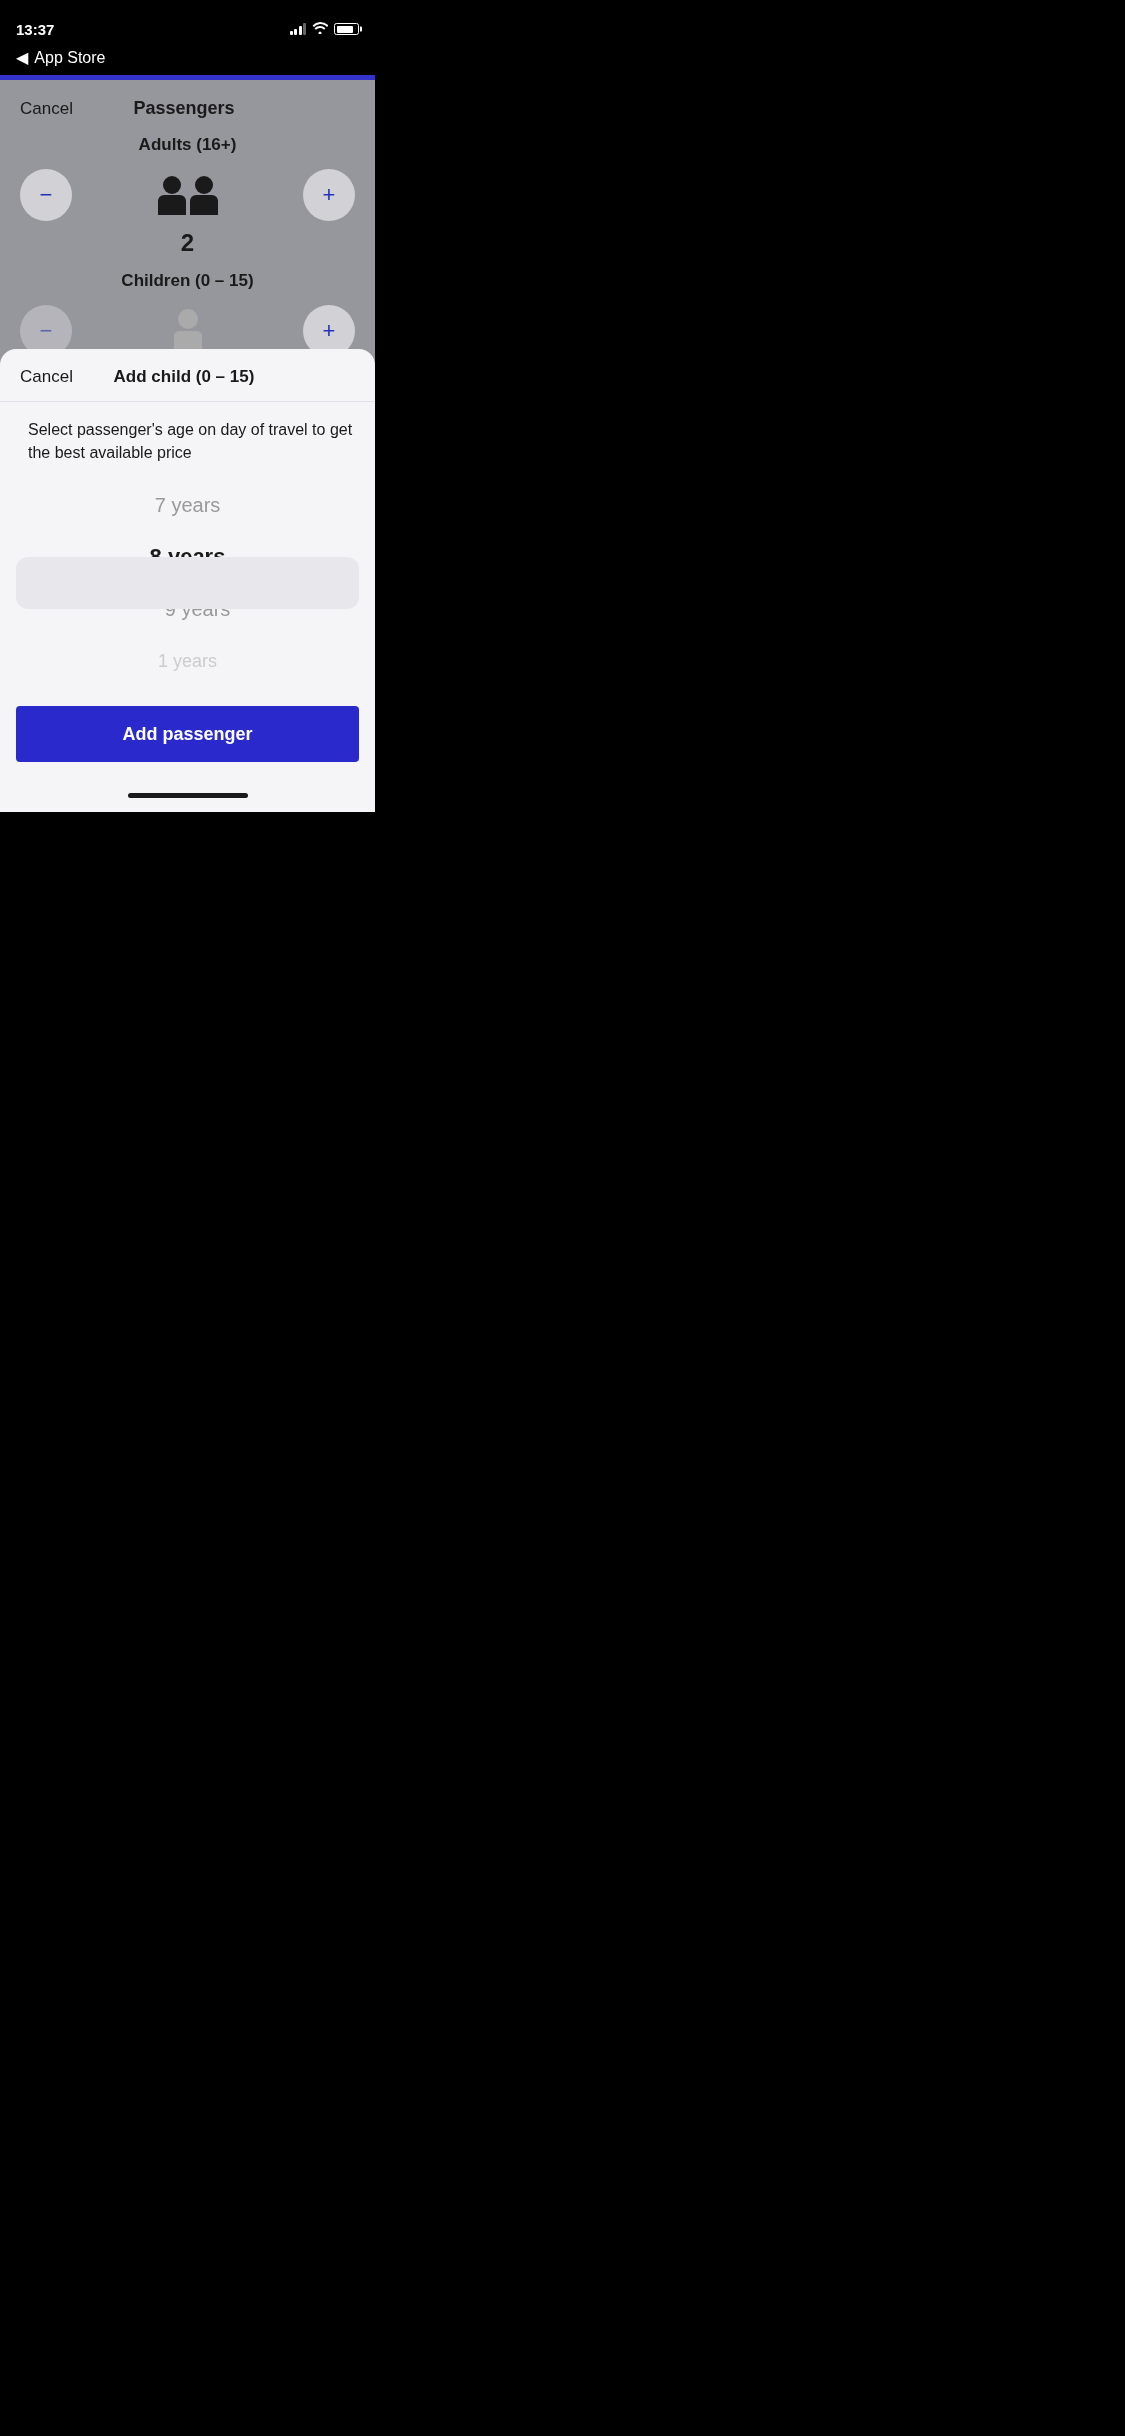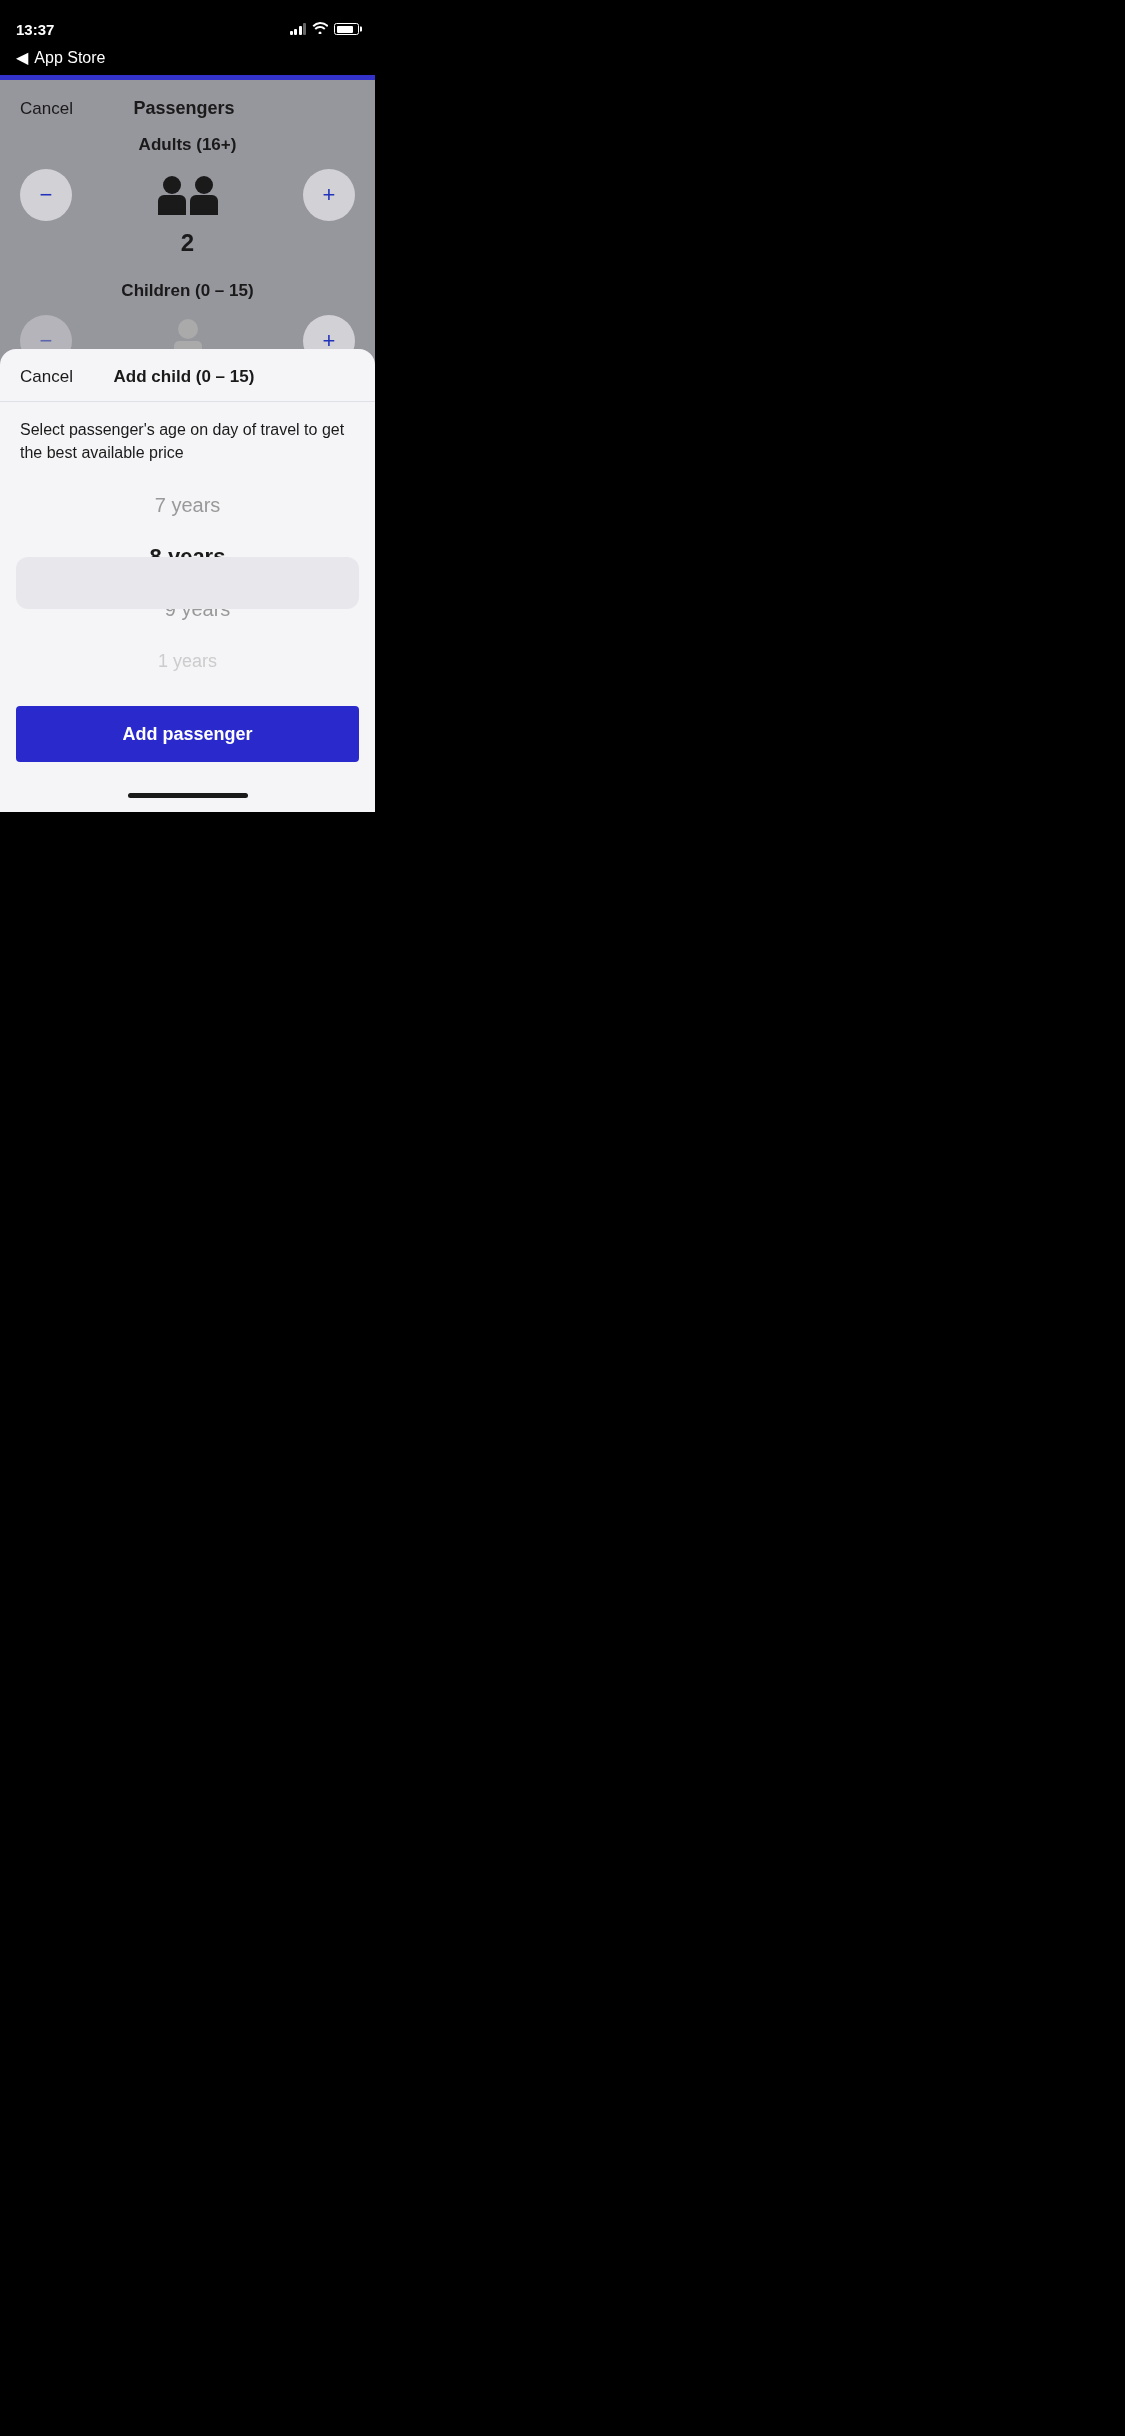--- a/index.html
+++ b/index.html
@@ -246,21 +246,21 @@
       border: none;
       cursor: pointer;
     }
     .sheet-title {
       color: #1a1a1a;
       font-size: 17px;
       font-weight: 700;
     }
 
     .sheet-description {
-      padding: 16px 20px 8px 20px;
+      padding: 16px 20px 8px 28px;
       color: #1a1a1a;
       font-size: 16px;
       line-height: 1.45;
     }
 
     
     .age-picker {
       flex: 1;
       overflow: hidden;
       position: relative;
@@ -405,21 +405,21 @@
         </div>
       </div>
 
       <button class="circle-btn">
         <span class="icon-symbol">+</span>
       </button>
     </div>
 
     <div class="count-label">2</div>
 
-    <div class="section-title" style="margin-top:24px;">Children (0 – 15)</div>
+    <div class="section-title" style="margin-top:14px;">Children (0 – 15)</div>
 
     <div class="passenger-row">
       <button class="circle-btn circle-btn-disabled">
         <span class="icon-symbol">−</span>
       </button>
 
       <div class="child-icon">
         <div class="child-head"></div>
         <div class="child-body"></div>
       </div>

